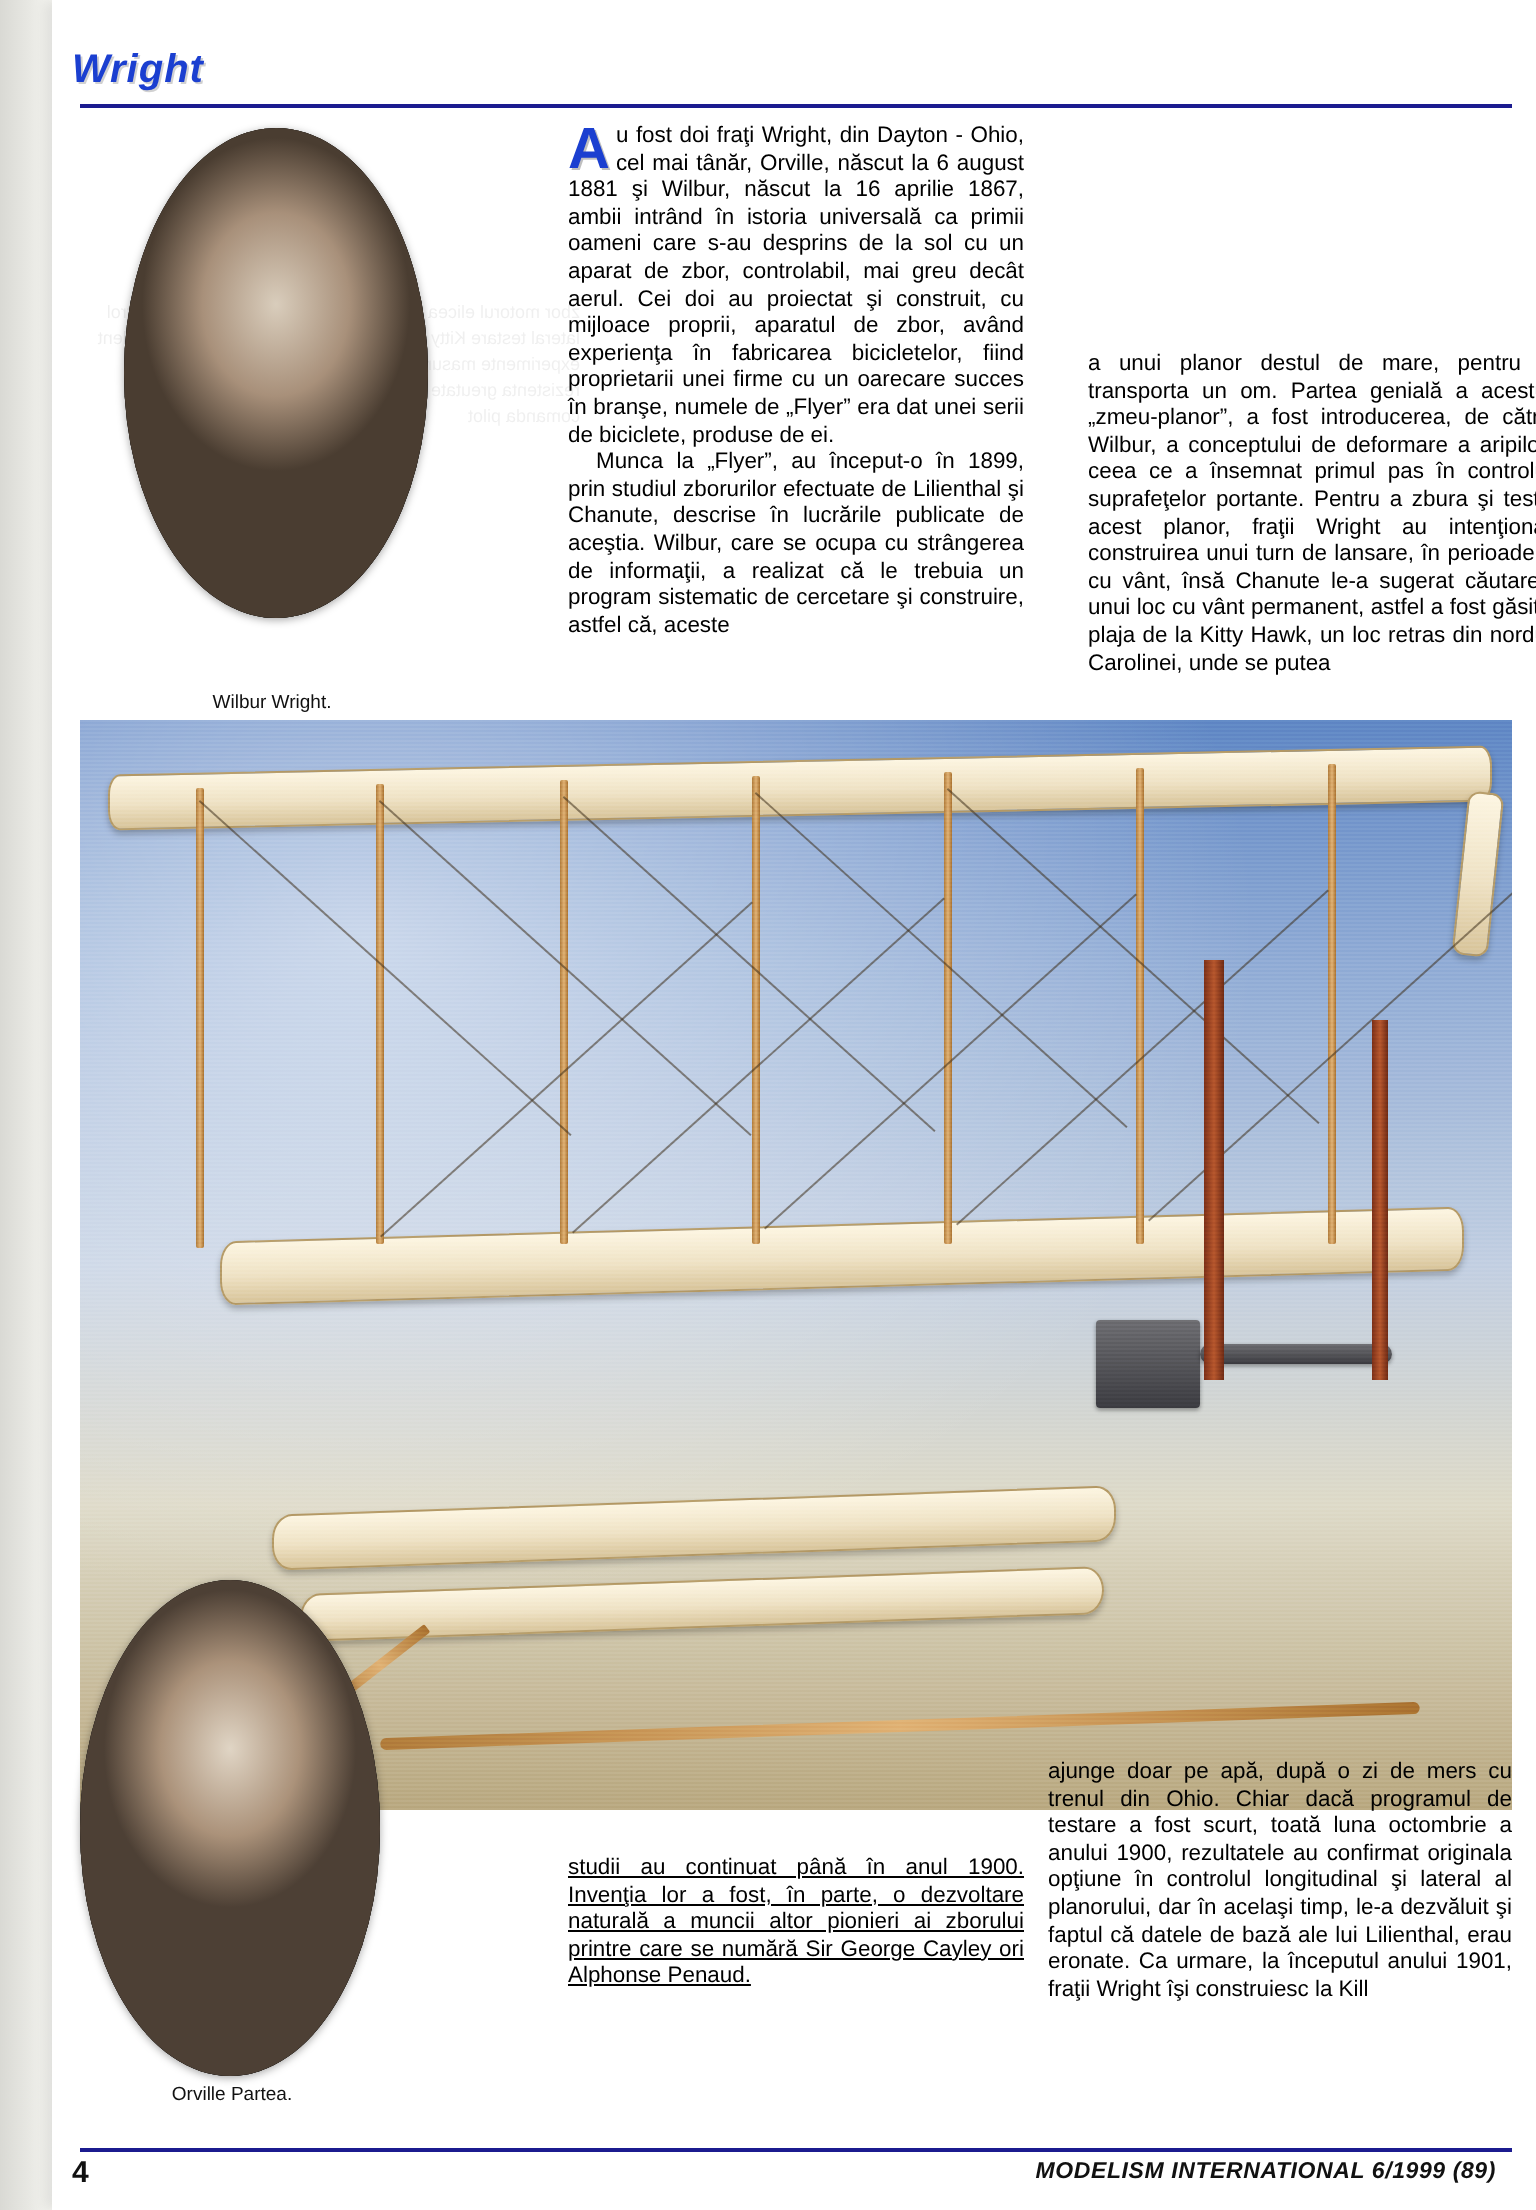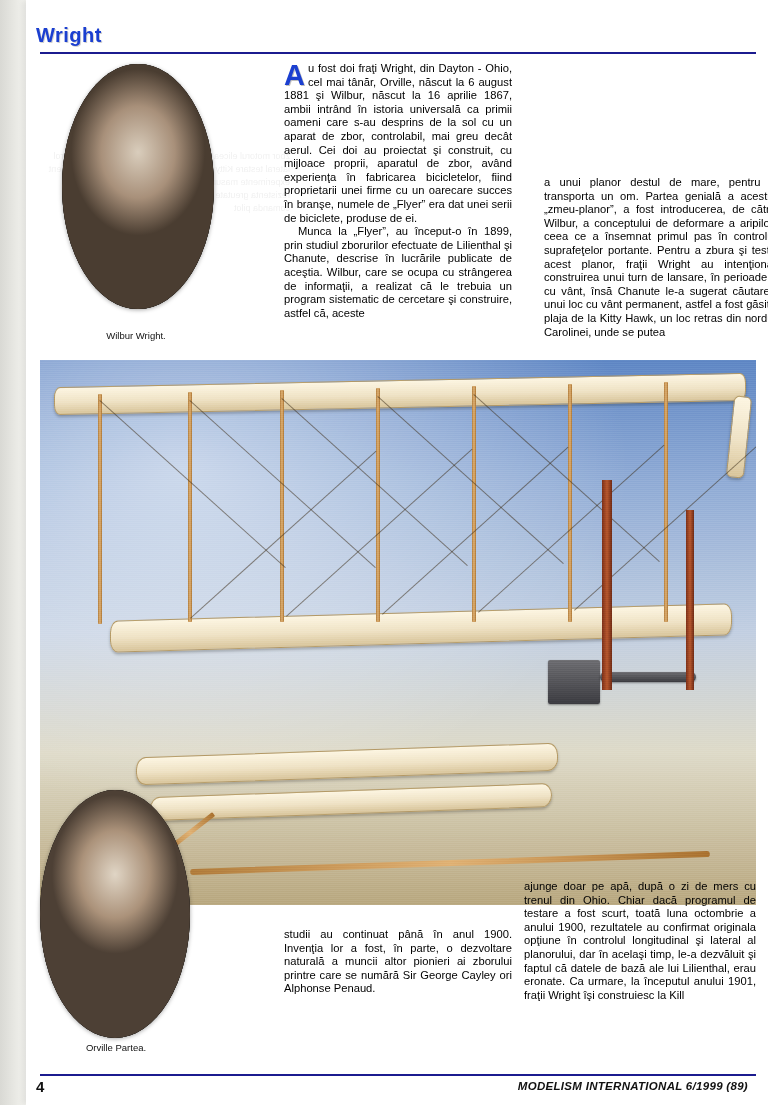--- a/index.html
+++ b/index.html
@@ -71,20 +71,21 @@
     width: 716px;
     height: 2px;
     background: #1b1b8f;
   }
   .header-title {
     position: absolute;
     left: 36px;
     top: 24px;
     font-size: 20px;
     font-weight: bold;
+    font-style: italic;
     color: #1b3fd0;
     letter-spacing: 0.5px;
     text-shadow: 1px 1px 0 rgba(0,0,0,0.18);
   }
 
   
   .wordmark {
     position: absolute;
     left: 512px;
     top: 44px;
@@ -124,21 +125,21 @@
 
   
   #portrait-wilbur {
     left: 62px;
     top: 64px;
     width: 152px;
     height: 245px;
   }
   #caption-wilbur {
     left: 56px;
-    top: 330px;
+    top: 346px;
     text-align: center;
   }
   
   #portrait-orville {
     left: 40px;
     top: 790px;
     width: 150px;
     height: 248px;
   }
   #caption-orville {
@@ -348,21 +349,21 @@
   <div class="col" id="col-mid-top">
     <p class="noindent"><span class="dropcap">A</span><span>u fost doi fraţi Wright, din Dayton - Ohio, cel mai tânăr, Orville, născut la 6 august 1881 şi Wilbur, născut la 16 aprilie 1867, ambii intrând în istoria universală ca primii oameni care s-au desprins de la sol cu un aparat de zbor, controlabil, mai greu decât aerul. Cei doi au proiectat şi construit, cu mijloace proprii, aparatul de zbor, având experienţa în fabricarea bicicletelor, fiind proprietarii unei firme cu un oarecare succes în branşe, numele de „Flyer” era dat unei serii de biciclete, produse de ei.</span></p>
     <p>Munca la „Flyer”, au început-o în 1899, prin studiul zborurilor efectuate de Lilienthal şi Chanute, descrise în lucrările publicate de aceştia. Wilbur, care se ocupa cu strângerea de informaţii, a realizat că le trebuia un program sistematic de cercetare şi construire, astfel că, aceste</p>
   </div>
 
   <div class="col" id="col-right-top">
     <p class="noindent">a unui planor destul de mare, pentru a transporta un om. Partea genială a acestui „zmeu-planor”, a fost introducerea, de către Wilbur, a conceptului de deformare a aripilor, ceea ce a însemnat primul pas în controlul suprafeţelor portante. Pentru a zbura şi testa acest planor, fraţii Wright au intenţionat construirea unui turn de lansare, în perioadele cu vânt, însă Chanute le-a sugerat căutarea unui loc cu vânt permanent, astfel a fost găsită plaja de la Kitty Hawk, un loc retras din nordul Carolinei, unde se putea</p>
   </div>
 
   <div class="col" id="col-mid-bottom">
-    <p class="noindent" style="text-align:justify;">studii au continuat până în anul 1900. Invenţia lor a fost, în parte, o dezvoltare naturală a muncii altor pionieri ai zborului printre care se numără Sir George Cayley ori Alphonse Penaud.</p>
+    <p class="noindent" style="text-align:justify;text-decoration:underline;">studii au continuat până în anul 1900. Invenţia lor a fost, în parte, o dezvoltare naturală a muncii altor pionieri ai zborului printre care se numără Sir George Cayley ori Alphonse Penaud.</p>
   </div>
 
   <div class="col" id="col-right-bottom">
     <p class="noindent">ajunge doar pe apă, după o zi de mers cu trenul din Ohio. Chiar dacă programul de testare a fost scurt, toată luna octombrie a anului 1900, rezultatele au confirmat originala opţiune în controlul longitudinal şi lateral al planorului, dar în acelaşi timp, le-a dezvăluit şi faptul că datele de bază ale lui Lilienthal, erau eronate. Ca urmare, la începutul anului 1901, fraţii Wright îşi construiesc la Kill</p>
   </div>
 
   <div class="footer-rule"></div>
   <div class="page-number">4</div>
   <div class="footer-text">MODELISM INTERNATIONAL 6/1999 (89)</div>
 </div>

